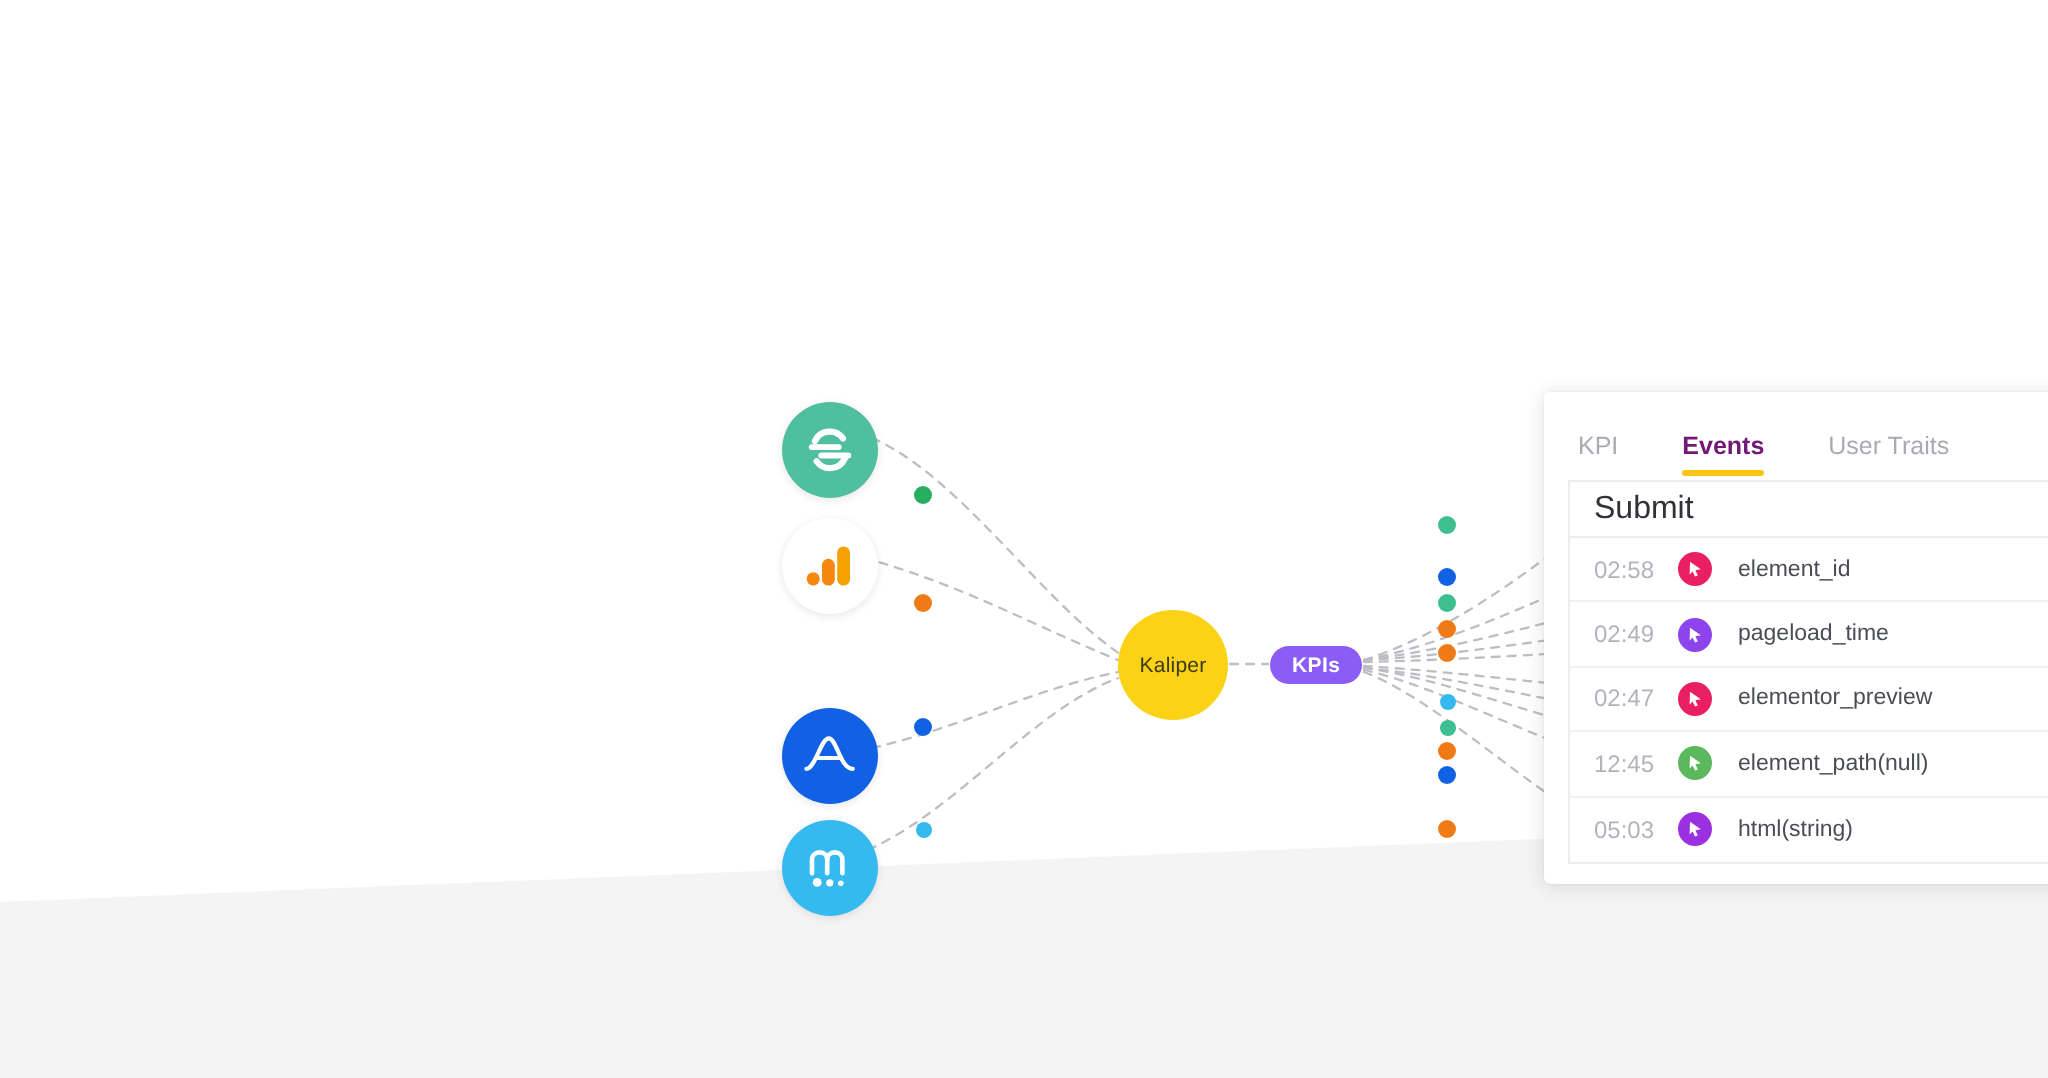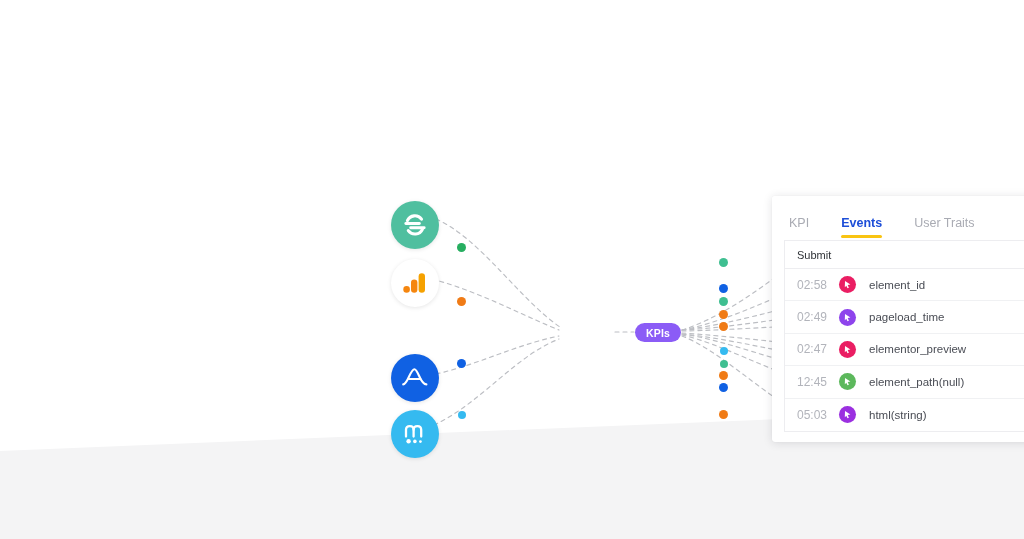--- a/index.html
+++ b/index.html
@@ -128,21 +128,21 @@
   .tab {
     position: relative;
     font-size: 12.5px;
     color: #a9abb3;
     padding: 0 0 10px 0;
     margin-right: 32px;
     white-space: nowrap;
     cursor: pointer;
   }
   .tab.active {
-    color: #1d4ed8;
+    color: #701a75;
     font-weight: bold;
     text-align: center;
   }
   .tab.active .tab-underline {
     position: absolute;
     left: 0;
     right: 0;
     bottom: 2px;
     height: 3px;
     border-radius: 2px;
@@ -159,21 +159,21 @@
     box-sizing: border-box;
   }
   .table-head {
     height: 27px;
     display: flex;
     align-items: center;
     padding-left: 12px;
     border-bottom: 1px solid #ededf0;
   }
   .table-head-label {
-    font-size: 11px;
+    font-size: 16px;
     color: #2f3237;
   }
   .event-row {
     height: 32.4px;
     display: flex;
     align-items: center;
     padding-left: 12px;
     border-bottom: 1px solid #f0f1f3;
     box-sizing: border-box;
   }
@@ -271,20 +271,23 @@
       <svg width="30" height="30" viewBox="0 0 30 30">
         <path d="M6.0 17.6 L 6.0 10.8 C 6.0 8.6, 7.7 7.2, 9.9 7.2 C 12.1 7.2, 13.6 8.6, 13.6 10.8 L 13.6 17.6" fill="none" stroke="#ffffff" stroke-width="2.3" stroke-linecap="round"></path>
         <path d="M13.6 10.8 C 13.6 8.6, 15.2 7.2, 17.4 7.2 C 19.6 7.2, 21.2 8.6, 21.2 10.8 L 21.2 17.6" fill="none" stroke="#ffffff" stroke-width="2.3" stroke-linecap="round"></path>
         <circle cx="8.6" cy="22.2" r="2.2" fill="#ffffff"></circle>
         <circle cx="14.9" cy="22.4" r="1.8" fill="#ffffff"></circle>
         <circle cx="20.4" cy="22.6" r="1.4" fill="#ffffff"></circle>
       </svg>
     </span>
   </div>
 
+  <div id="hub-kaliper">
+    <span class="hub-label">Kaliper</span>
+  </div>
 
   <div id="hub-kpis">
     <span class="hub-label">KPIs</span>
   </div>
 
   <div class="link-dot" style="left:457px; top:243px; background:#27ae60;"></div>
   <div class="link-dot" style="left:457px; top:297px; background:#f07b16;"></div>
   <div class="link-dot" style="left:457px; top:359px; background:#1061e3;"></div>
   <div class="link-dot sm" style="left:458px; top:411px; background:#35baf0;"></div>
 

